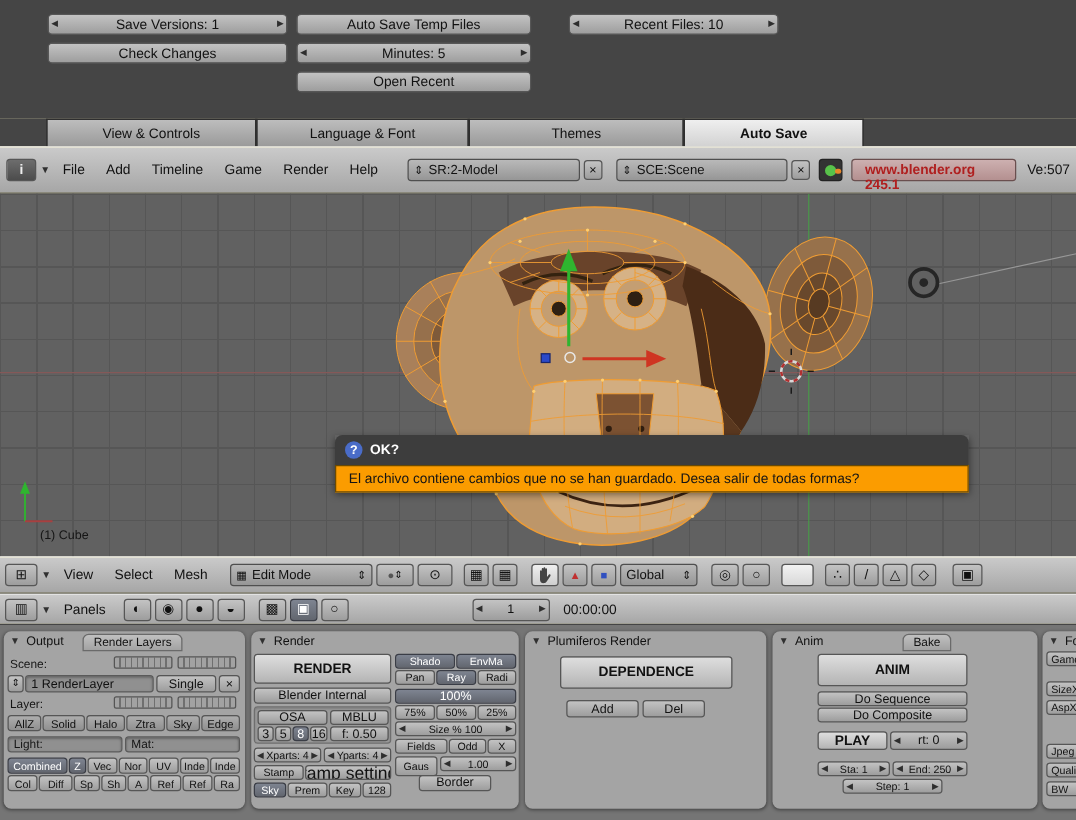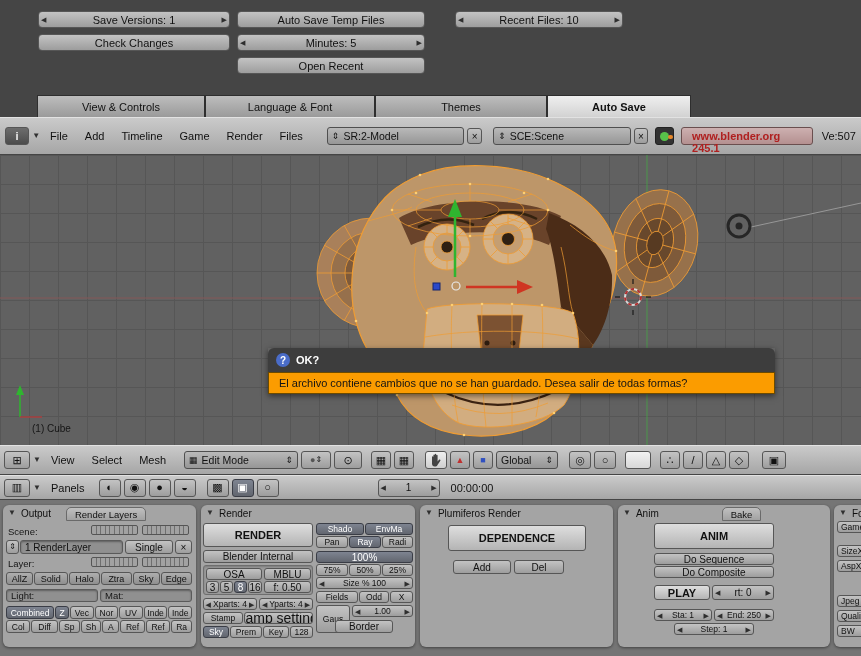--- a/index.html
+++ b/index.html
@@ -100,21 +100,21 @@
   <div class="abs hdrbar" style="left:0;top:117px;width:861px;height:38px;padding:0 5px;gap:3px;">
     <div class="btn ibtn" style="width:26px;background:linear-gradient(#6d6d6d,#4c4c4c);color:#eee;font-weight:bold;">
       <span class="icon">i</span>
     </div>
     <span class="tri icon">▼</span>
     <span class="menu">File</span>
     <span class="menu">Add</span>
     <span class="menu">Timeline</span>
     <span class="menu">Game</span>
     <span class="menu">Render</span>
-    <span class="menu">Files</span>
+    <span class="menu">Help</span>
     <div class="sel" style="width:148px;margin-left:14px;">
       <span class="icon" style="font-size:9px;">⇕</span>
       <span>SR:2-Model</span>
     </div>
     <div class="btn xbtn">
         <span>×</span>
       </div>
     <div class="sel" style="width:148px;margin-left:8px;">
       <span class="icon" style="font-size:9px;">⇕</span>
       <span>SCE:Scene</span>
@@ -615,21 +615,21 @@
       </div>
       <div class="abs btn" style="left:115px;top:86px;width:42px;height:12px;font-size:8.5px;">
         <span>Fields</span>
       </div>
       <div class="abs btn" style="left:158px;top:86px;width:30px;height:12px;font-size:8.5px;">
         <span>Odd</span>
       </div>
       <div class="abs btn" style="left:189px;top:86px;width:23px;height:12px;font-size:8.5px;">
         <span>X</span>
       </div>
-      <div class="abs btn" style="left:115px;top:100px;width:34px;height:28px;font-size:8.5px;">
+      <div class="abs btn" style="left:115px;top:100px;width:34px;height:16px;font-size:8.5px;">
         <span>Gaus</span>
       </div>
       <div class="abs btn" style="left:151px;top:100px;width:61px;height:12px;">
         <span class="arr">◀</span>
         <span style="flex:1;text-align:center;font-size:8.5px;">1.00</span>
         <span class="arr">▶</span>
       </div>
       <div class="abs btn" style="left:134px;top:115px;width:58px;height:13px;">
         <span>Border</span>
       </div>

